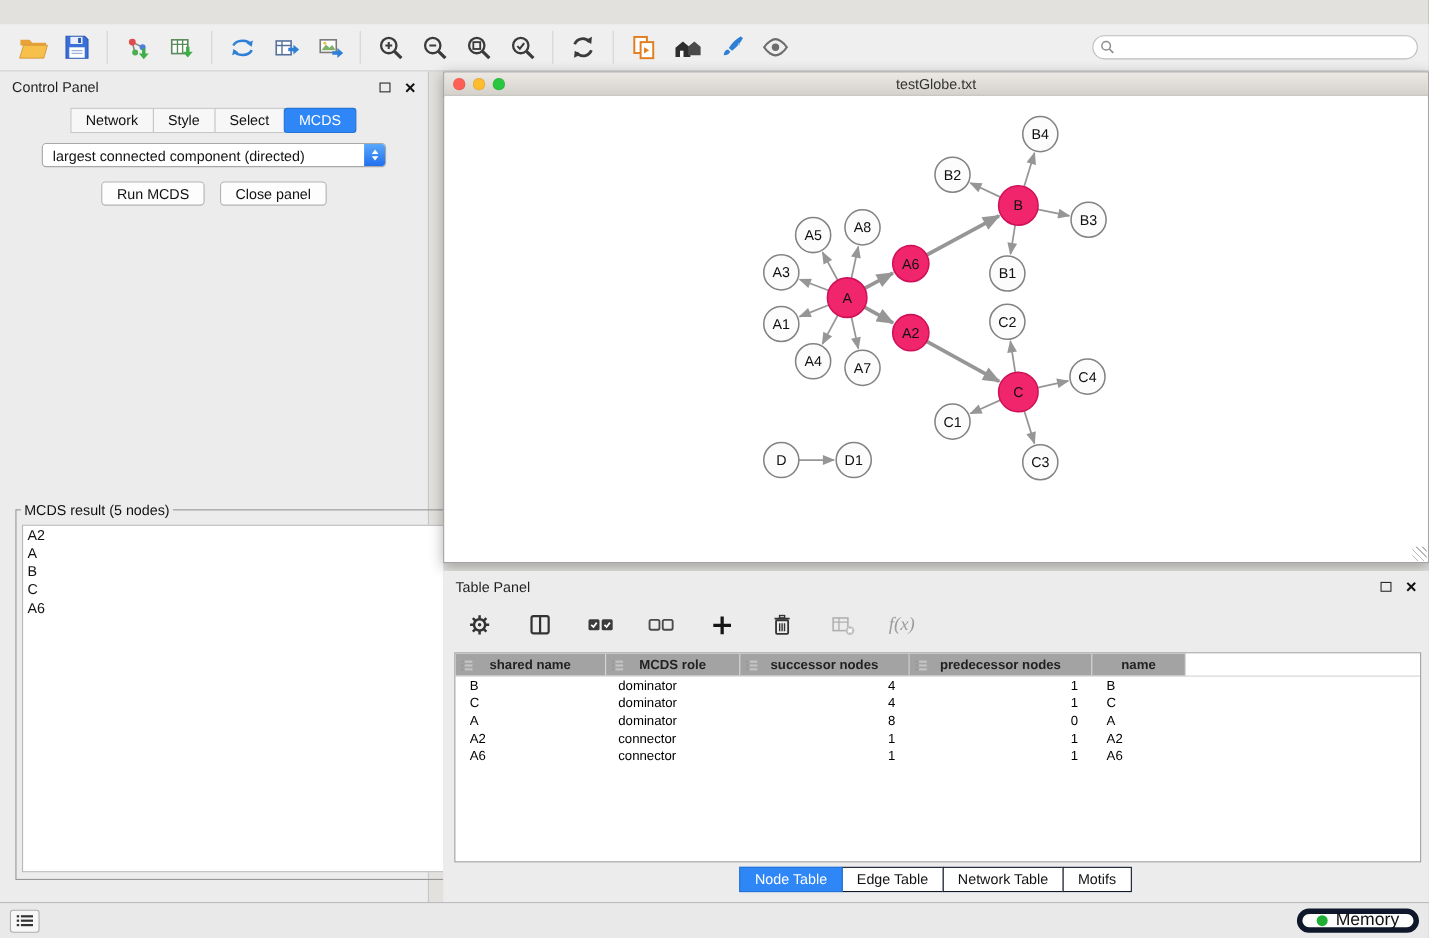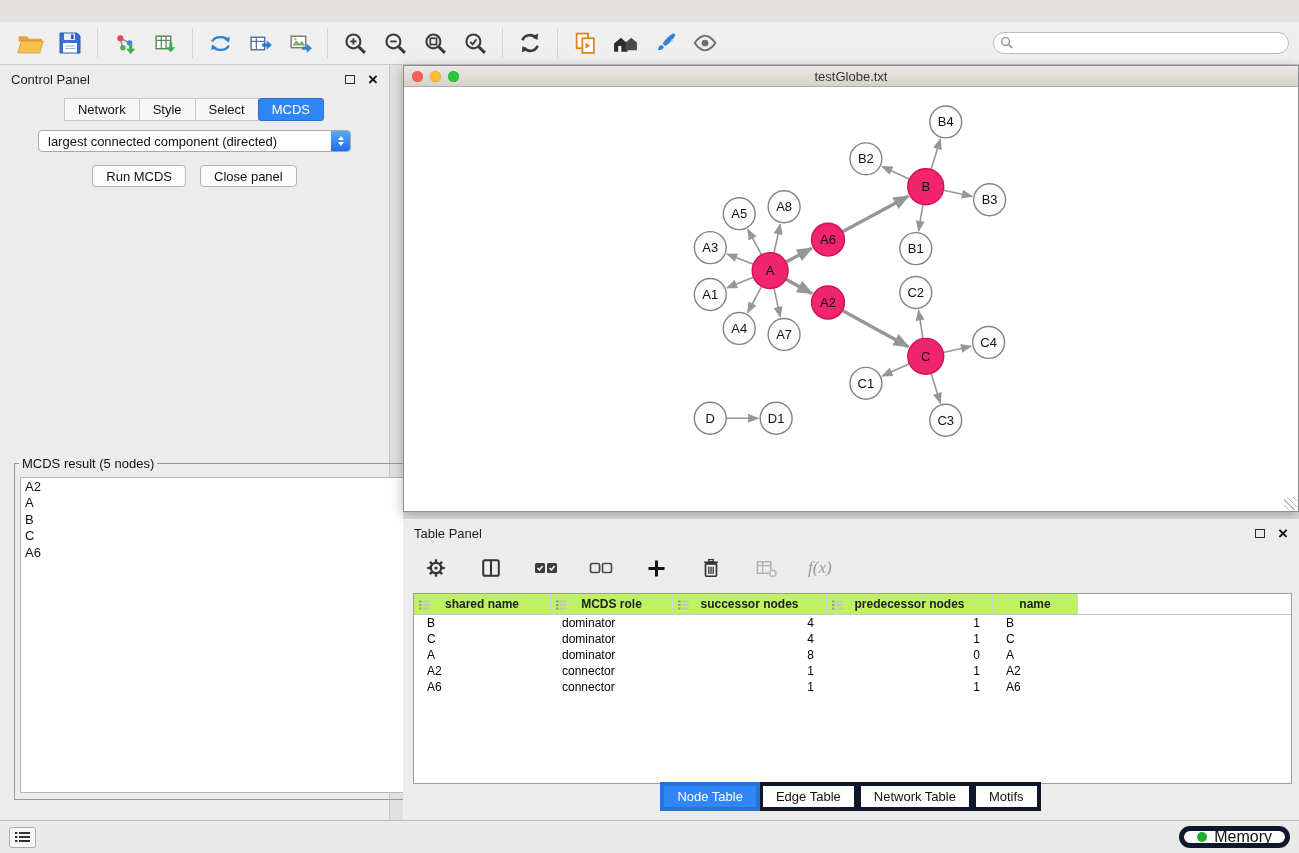--- a/index.html
+++ b/index.html
@@ -71,29 +71,29 @@
 
   
   .table-panel{position:absolute;left:0;top:454px;right:0;bottom:0;background:#ececec}
   .tp-toolbar{display:flex;align-items:center;height:42px;padding-left:20px;gap:29px}
   .tp-tool{display:flex;align-items:center;justify-content:center;width:26px;height:26px}
   .fx-label{font-family:"Liberation Serif",serif;font-style:italic;font-size:17px;color:#9b9b9b}
   .tp-table{position:absolute;left:10px;right:7px;top:74px;bottom:36px;background:#fff;
     border:1px solid #9e9e9e;overflow:hidden}
   .tgrid{display:grid;grid-template-columns:137px 122px 154px 166px 85px 1fr}
   .thead{border-bottom:1px solid #c6c6c6}
-  .th{background:#bef264;border-right:1px solid #d5d5d5;height:20px;display:flex;align-items:center;
+  .th{background:#a3a3a3;border-right:1px solid #d5d5d5;height:20px;display:flex;align-items:center;
     font-size:12px;font-weight:bold;color:#222;position:relative;justify-content:center}
   .th .sort{position:absolute;left:5px;top:5px}
   .th.empty{background:#fff;border-right:none}
   .td{height:16px;font-size:12px;color:#000;display:flex;align-items:center}
   .td.l{padding-left:13px}.td.l2{padding-left:11px}
   .td.r{justify-content:flex-end;padding-right:13px}
   .tp-tabs{position:absolute;bottom:9px;left:0;right:0;display:flex;justify-content:center}
-  .tp-tab{font-size:13px;padding:3px 13px;background:#fff;border:4px solid #0f172a;margin-left:-1px;color:#111}
+  .tp-tab{font-size:13px;padding:3px 13px;background:#fff;border:1px solid #0f172a;margin-left:-1px;color:#111}
   .tp-tab.active{background:#2e86f7;border-color:#2673d6;color:#fff;position:relative;z-index:1}
 
   
   .statusbar{position:absolute;left:0;right:0;bottom:0;height:33px;background:#e9e9e9;
     border-top:1px solid #bcbcbc;display:flex;align-items:center;padding:0 9px}
   .menu-btn{width:27px;height:21px;border:1px solid #adadad;border-radius:3px;background:#f7f7f7;
     display:flex;align-items:center;justify-content:center}
   .memory-btn{margin-left:auto;display:flex;align-items:center;gap:7px;border:5px solid #0f172a;
     border-radius:11px;background:#fcfcfc;padding:0 13px;font-size:16px;color:#111;height:22px}
   .gdot{width:10px;height:10px;border-radius:50%;background:#1fae34}

